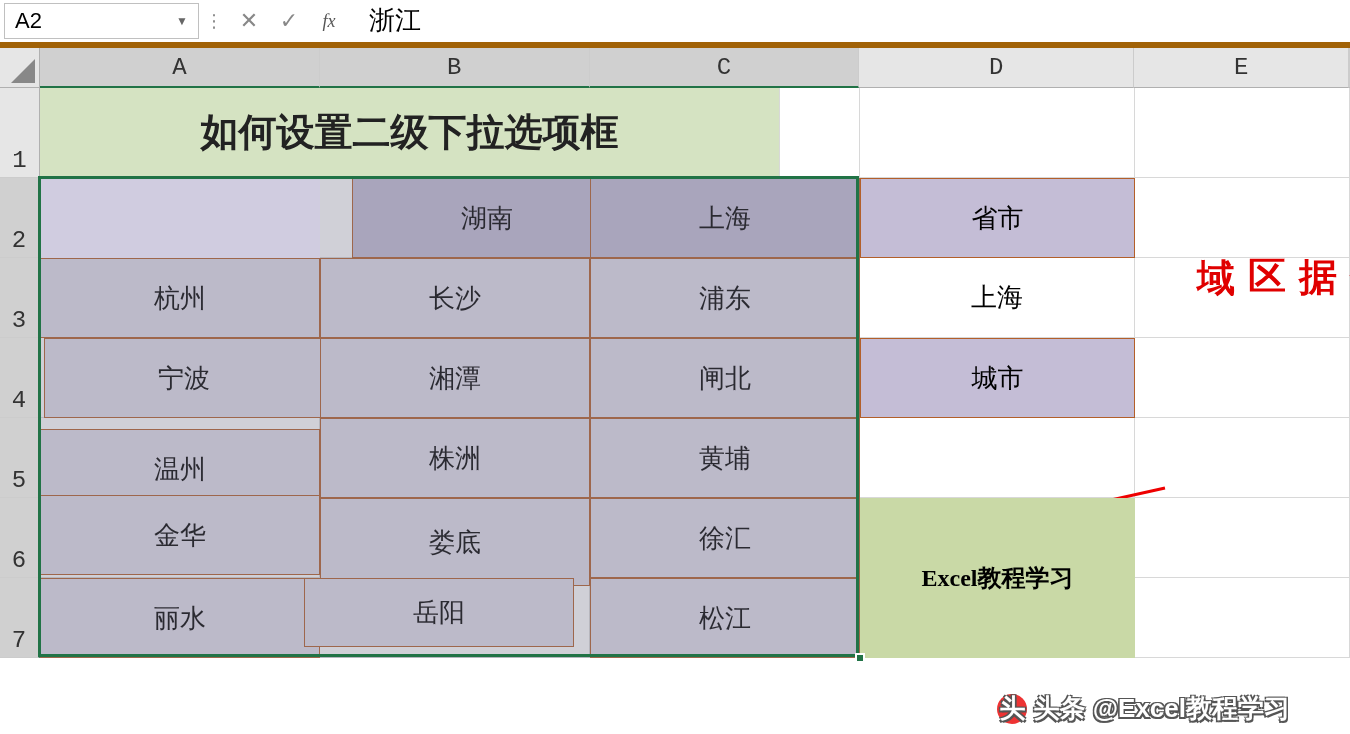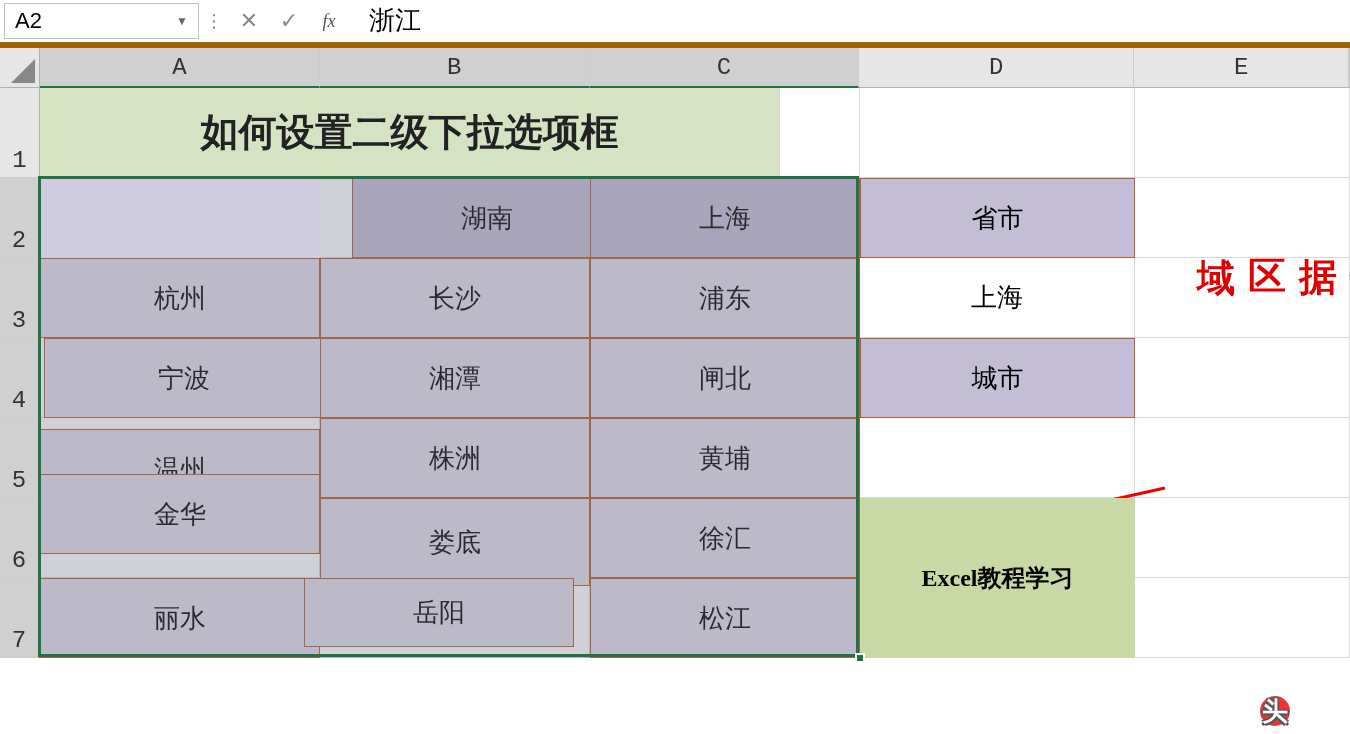--- a/index.html
+++ b/index.html
@@ -288,21 +288,21 @@
       <div class="cell header-cell" style="left: 550px; top: 90px; width: 270px; height: 80px;">上海</div>
       <div class="cell data-cell" style="left: 0px; top: 170px; width: 280px; height: 80px;">杭州</div>
       <div class="cell data-cell" style="left: 280px; top: 170px; width: 270px; height: 80px;">长沙</div>
       <div class="cell data-cell" style="left: 550px; top: 170px; width: 270px; height: 80px;">浦东</div>
       <div class="cell data-cell" style="left: 4px; top: 250px; width: 280px; height: 80px;">宁波</div>
       <div class="cell data-cell" style="left: 280px; top: 250px; width: 270px; height: 80px;">湘潭</div>
       <div class="cell data-cell" style="left: 550px; top: 250px; width: 270px; height: 80px; text-align: right;">闸北</div>
       <div class="cell data-cell" style="left: 0px; top: 330px; width: 280px; height: 80px; margin-top: 11px;">温州</div>
       <div class="cell data-cell" style="left: 280px; top: 330px; width: 270px; height: 80px;">株洲</div>
       <div class="cell data-cell" style="left: 550px; top: 330px; width: 270px; height: 80px;">黄埔</div>
-      <div class="cell data-cell" style="left: 0px; top: 386px; width: 280px; height: 80px;">金华</div>
+      <div class="cell data-cell" style="left: 0px; top: 407px; width: 280px; height: 80px;">金华</div>
       <div class="cell data-cell" style="left: 280px; top: 410px; width: 270px; height: 88px;">娄底</div>
       <div class="cell data-cell" style="left: 550px; top: 410px; width: 270px; height: 80px;">徐汇</div>
       <div class="cell data-cell" style="left: 0px; top: 490px; width: 280px; height: 80px;">丽水</div>
       <div class="cell data-cell" style="left: 264px; top: 490px; width: 270px; height: 69px;">岳阳</div>
       <div class="cell data-cell" style="left: 550px; top: 490px; width: 270px; height: 80px;">松江</div>
       <div class="cell header-cell" style="left: 820px; top: 90px; width: 275px; height: 80px;">省市</div>
       <div class="cell " style="left: 820px; top: 170px; width: 275px; height: 80px;">上海</div>
       <div class="cell header-cell" style="left: 820px; top: 250px; width: 275px; height: 80px;">城市</div>
     </div>
 
@@ -315,13 +315,14 @@
 <div class="credit-box" style="left: 860px; top: 450px; width: 275px; height: 160px;">Excel教程学习</div>
     <div class="active-cell-overlay" style="left: 40px; top: 130px; width: 280px; height: 80px;"></div>
     <div class="sel-overlay" style="left: 320px; top: 130px; width: 540px; height: 80px;"></div>
     <div class="sel-overlay" style="left: 40px; top: 210px; width: 820px; height: 400px;"></div>
     <div class="sel-border" style="left: 38px; top: 128px; width: 821px; height: 481px;"></div>
     <div class="sel-handle" style="left: 855px; top: 605px;"></div>
   </div>
 
 <div class="watermark">
   <span class="wm-logo">头</span>
+  <span>头条 @Excel教程学习</span>
 </div>
 
 </body></html>

